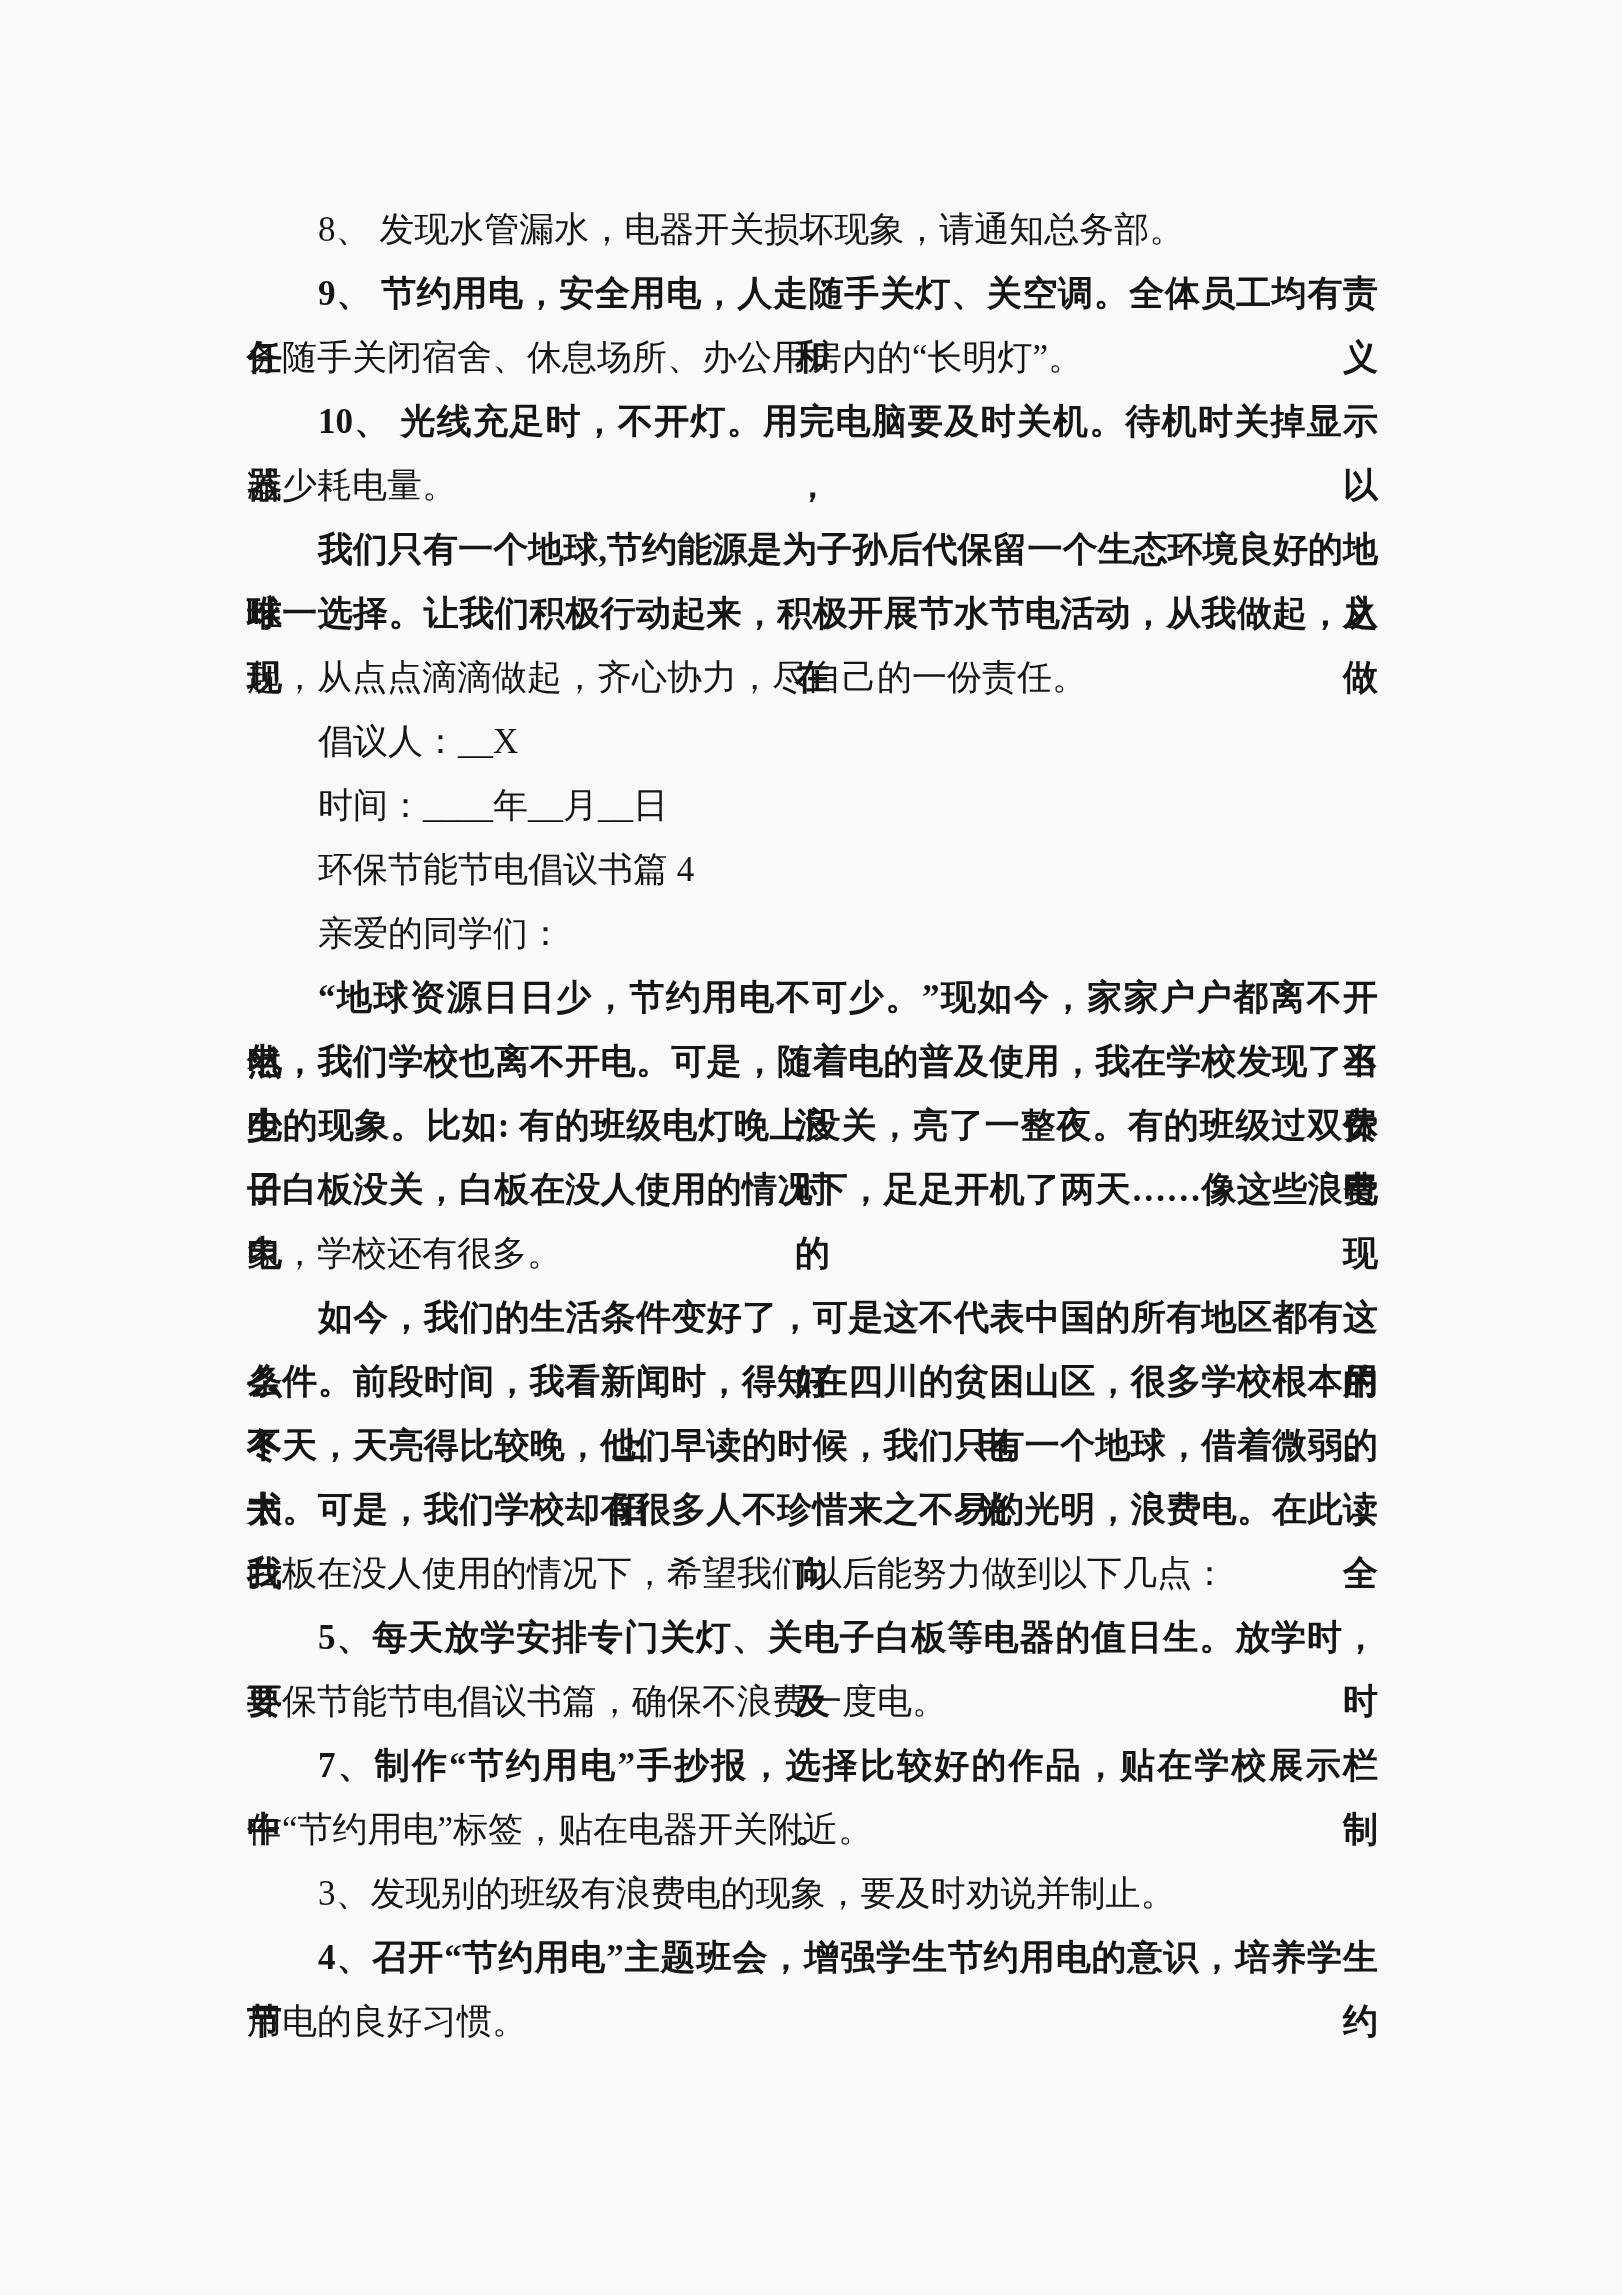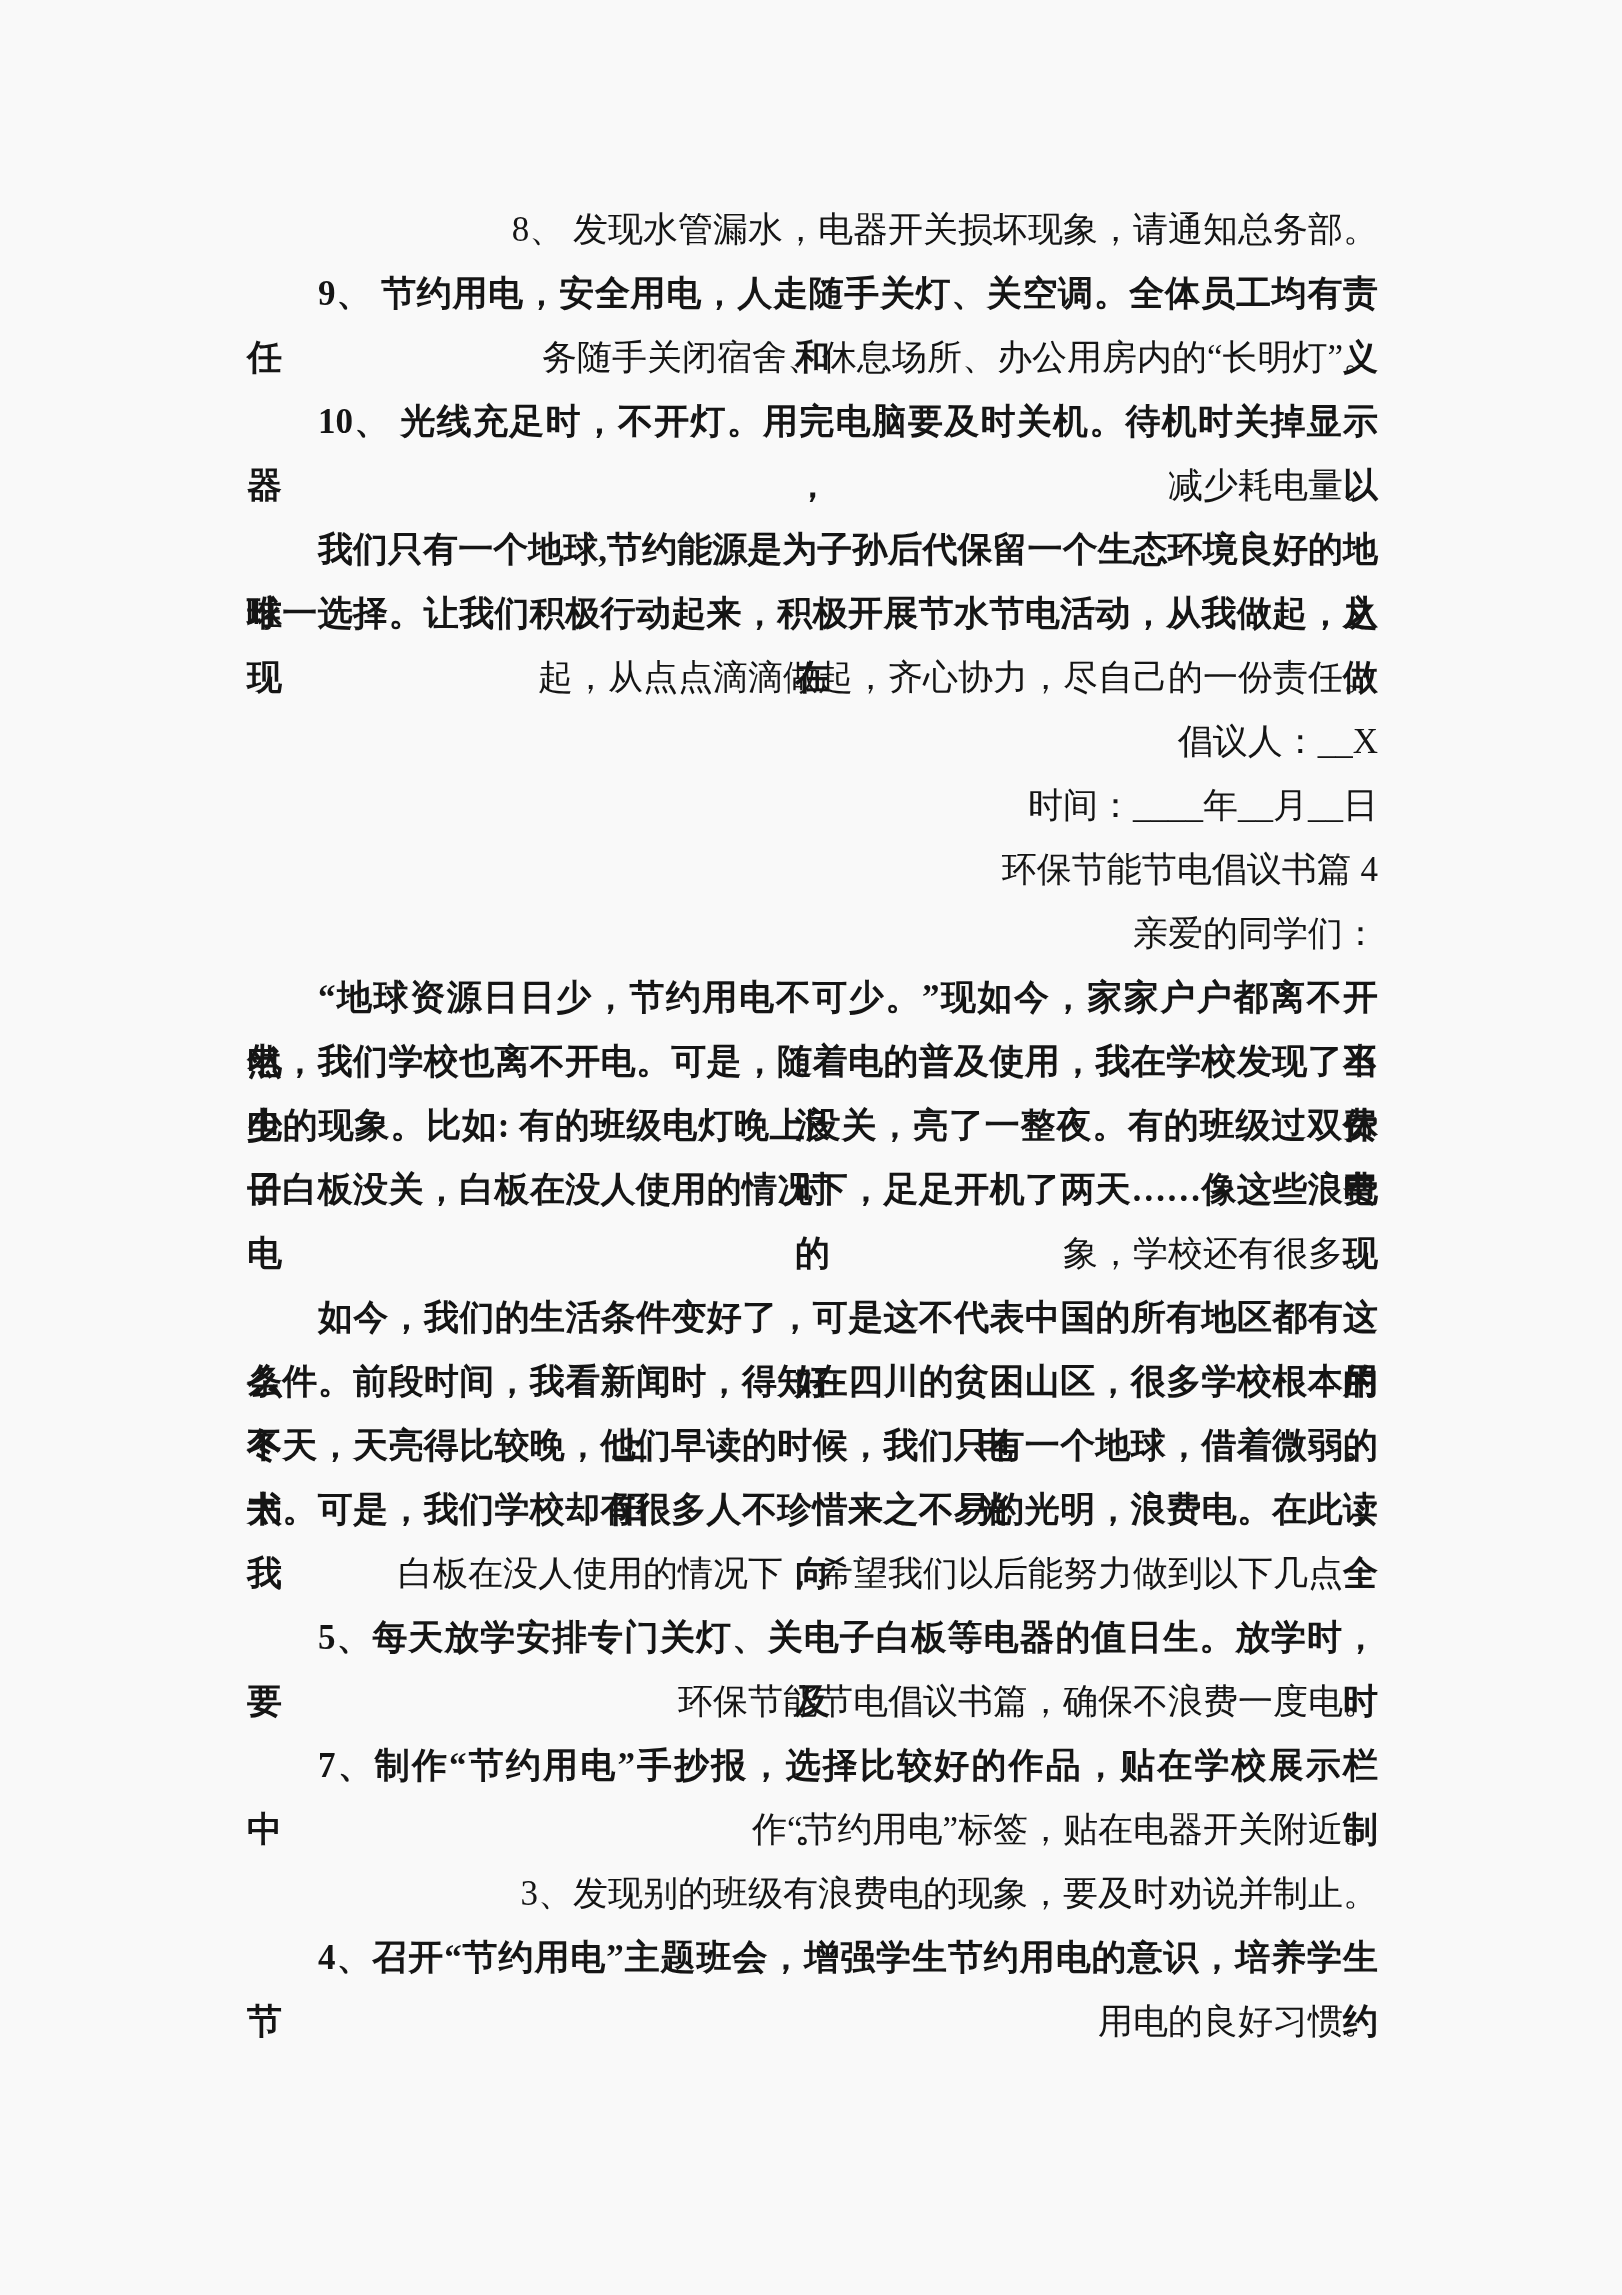--- a/index.html
+++ b/index.html
@@ -20,21 +20,21 @@
     top: 198px;
     width: 1131px;
   }
   .ln {
     margin: 0;
     padding: 0;
     height: 64px;
     line-height: 64px;
     font-size: 35px;
     color: #151515;
-    text-align: right;
+    text-align: left;
     white-space: nowrap;
   }
   .ind {
     text-indent: 71px;
   }
   .jst {
     white-space: normal;
     text-align: justify;
     text-align-last: justify;
     text-justify: inter-character;

